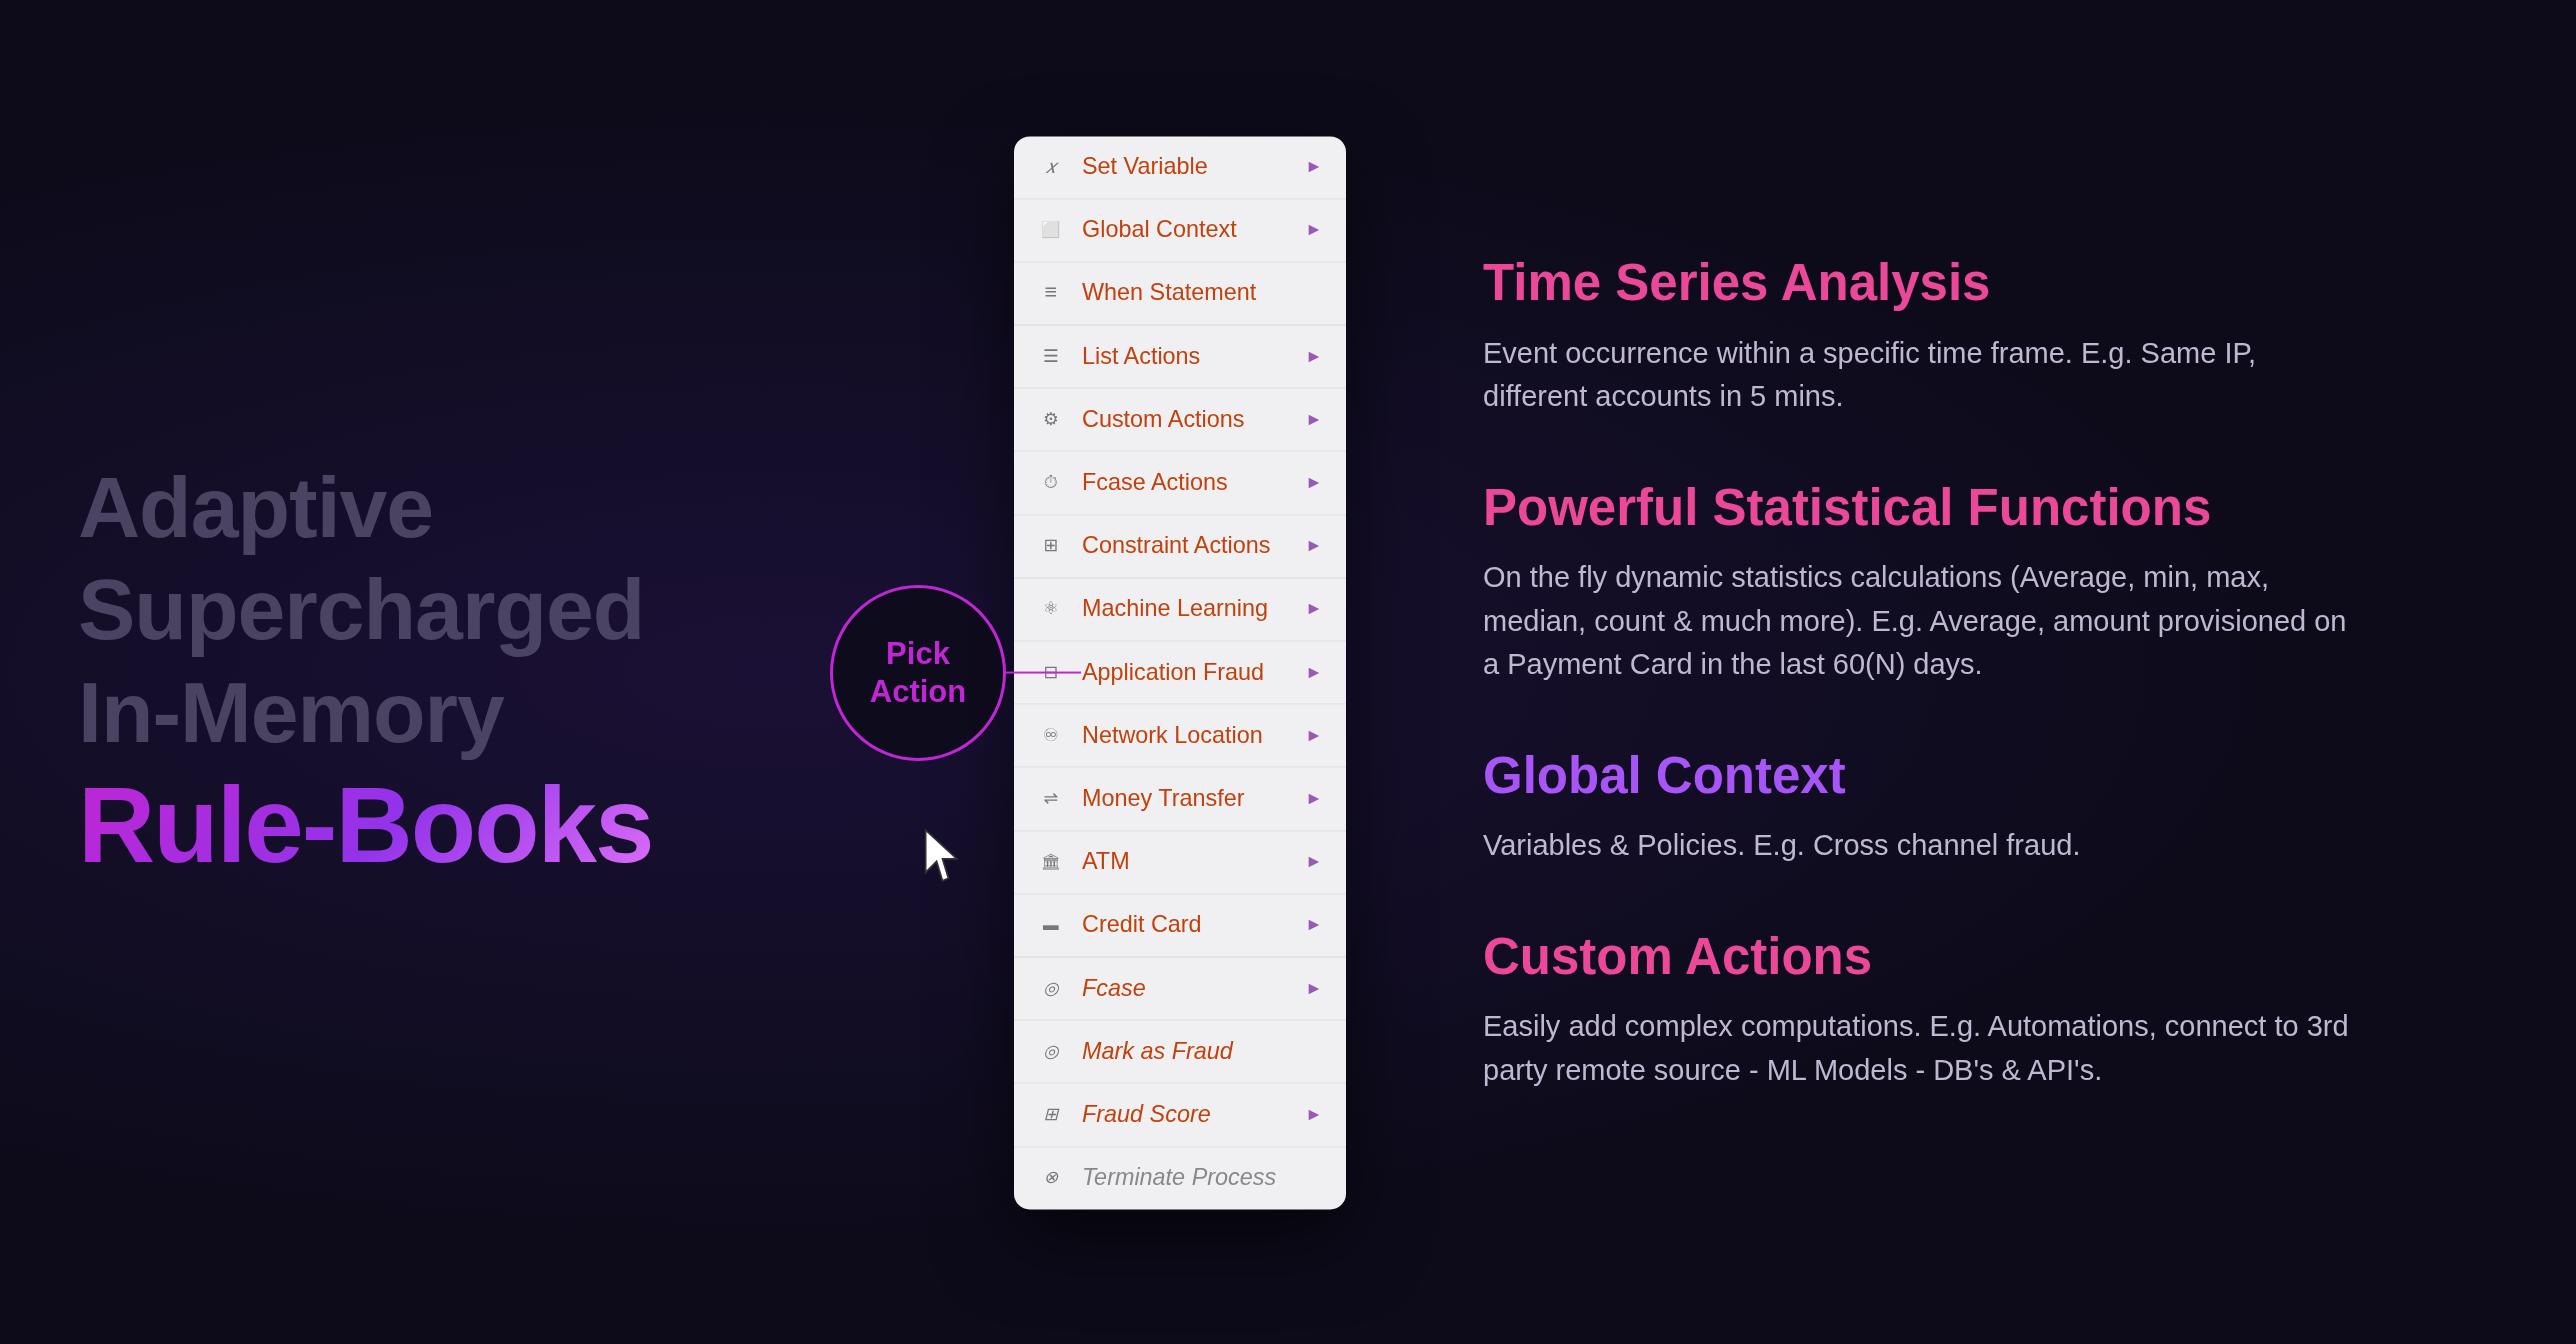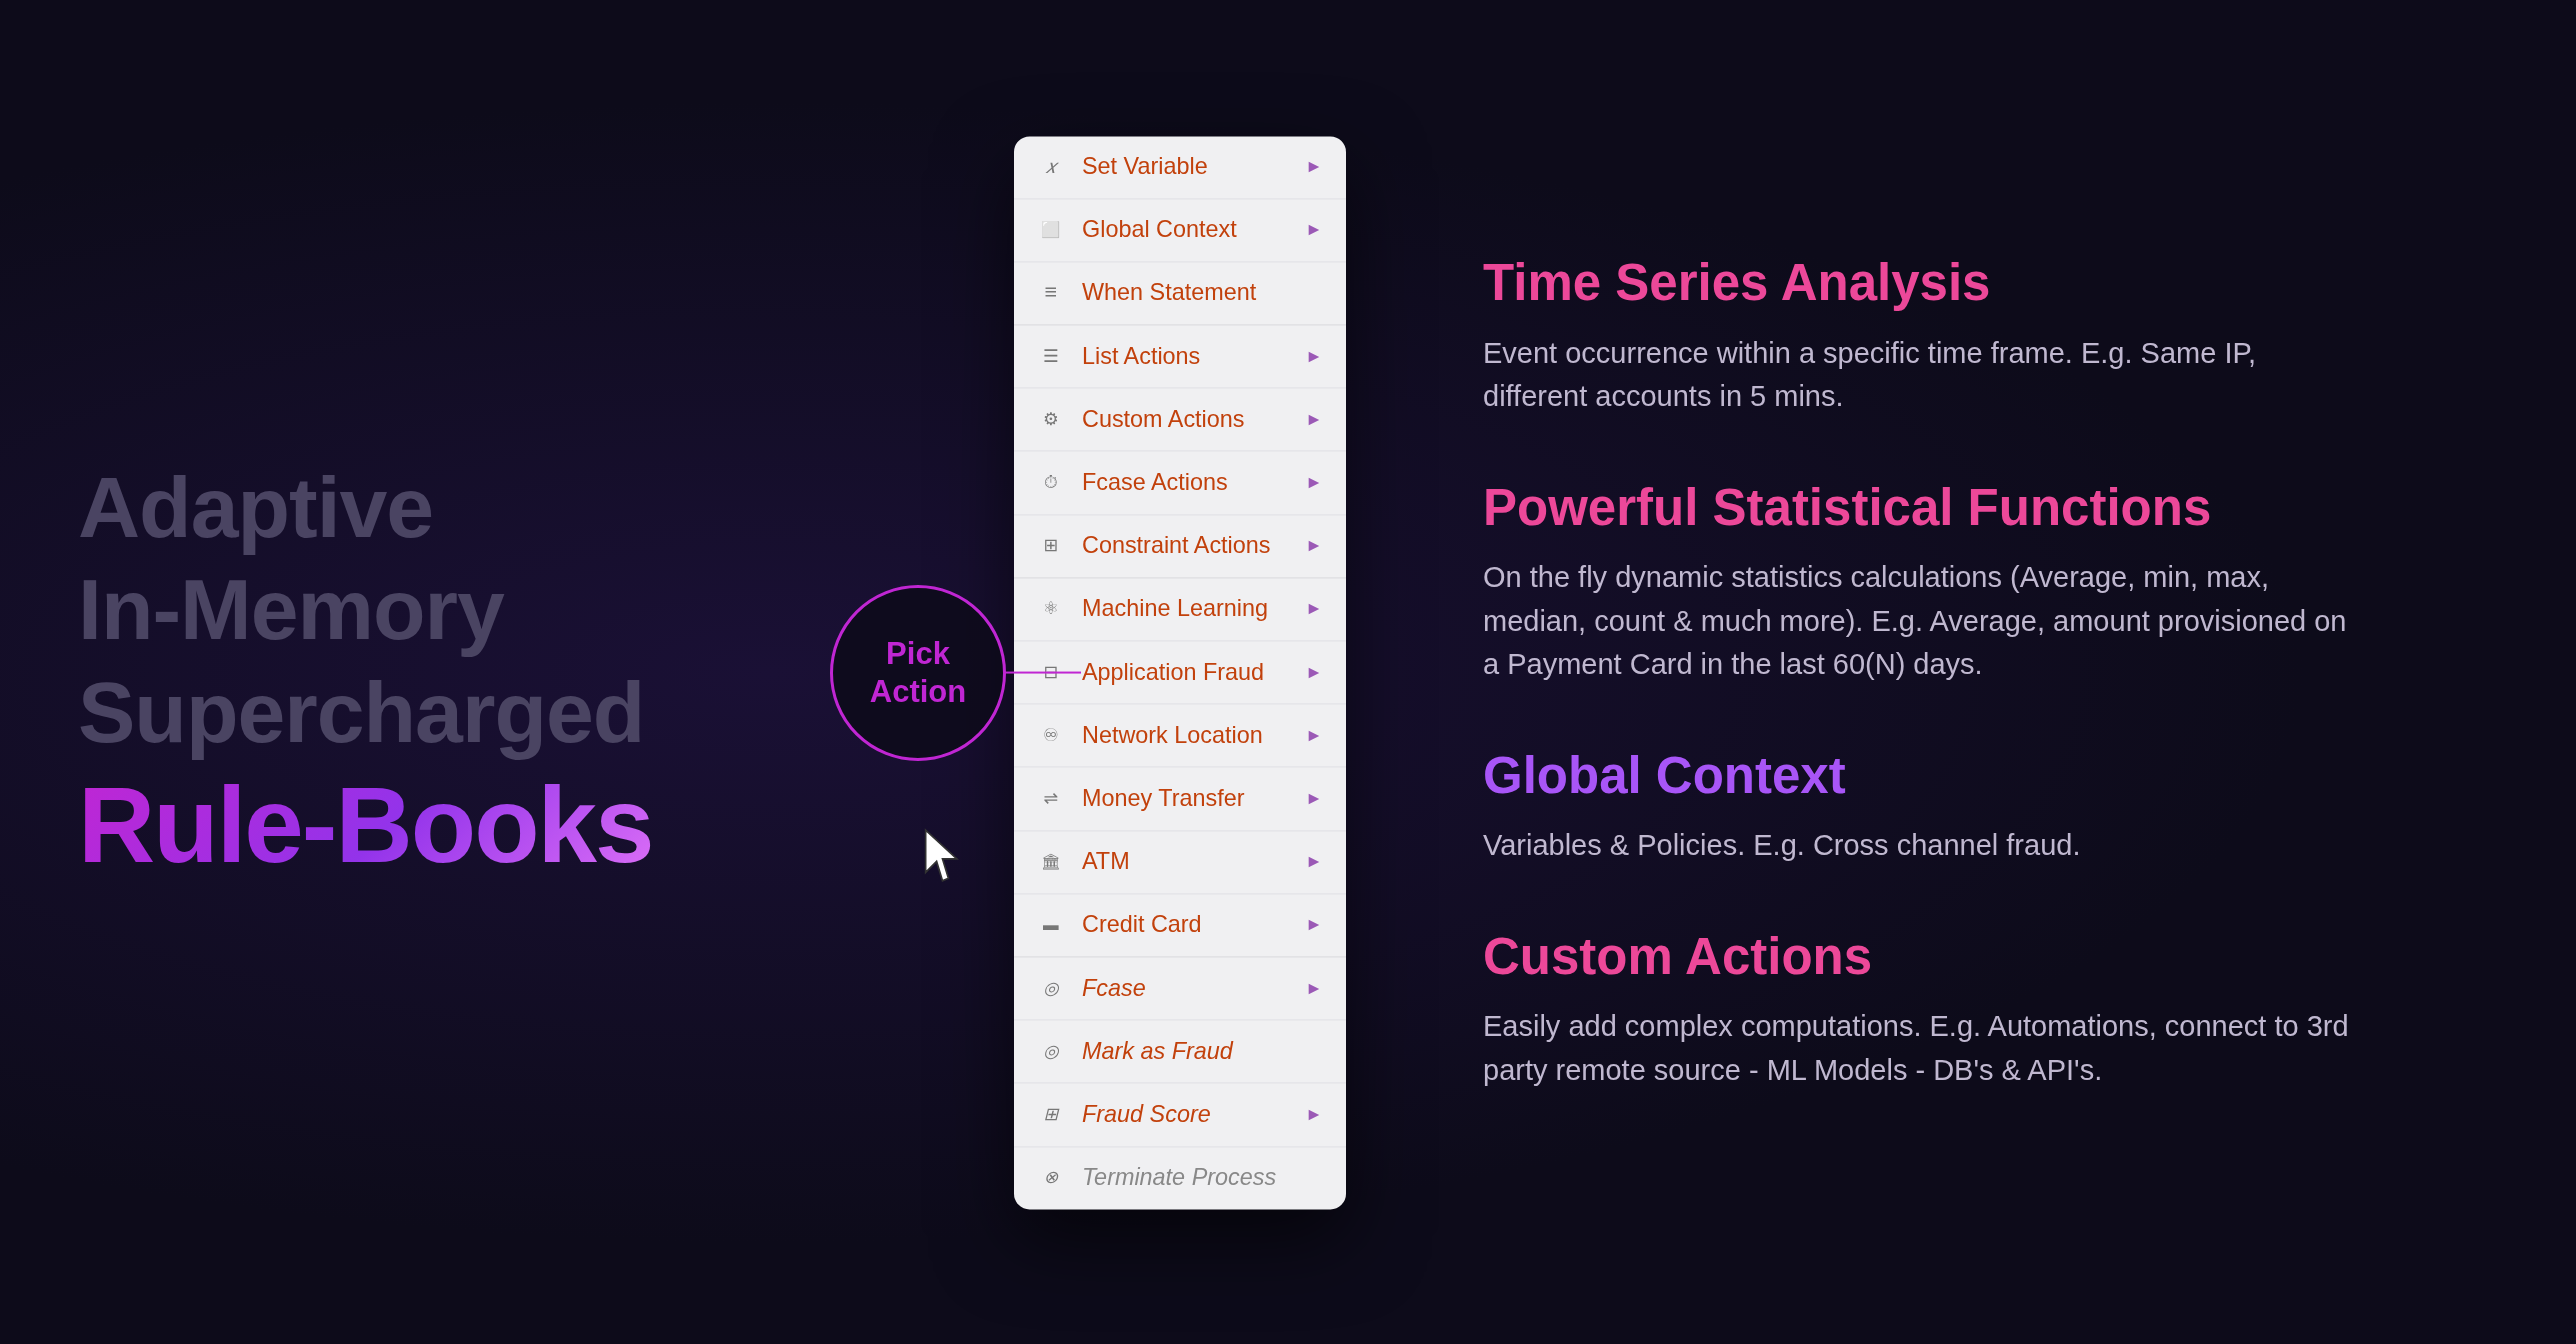--- a/index.html
+++ b/index.html
@@ -259,22 +259,22 @@
 </head>
 <body>
 
 <div class="bg-gradient"></div>
 
 <div class="main-layout">
 
   <div class="left-section">
     <div class="tagline">
       <span class="tagline-word tagline-adaptive">Adaptive</span>
+      <span class="tagline-word tagline-supercharged">Supercharged</span>
       <span class="tagline-word tagline-inmemory">In-Memory</span>
-      <span class="tagline-word tagline-supercharged">Supercharged</span>
       <span class="tagline-word tagline-rulebooks">Rule-Books</span>
     </div>
   </div>
 
   <div class="center-section">
 
     <div class="pick-action-container">
       <div class="pick-action-circle">
         <span class="pick-action-text">Pick<br>Action</span>
         <div class="pick-action-line"></div>

